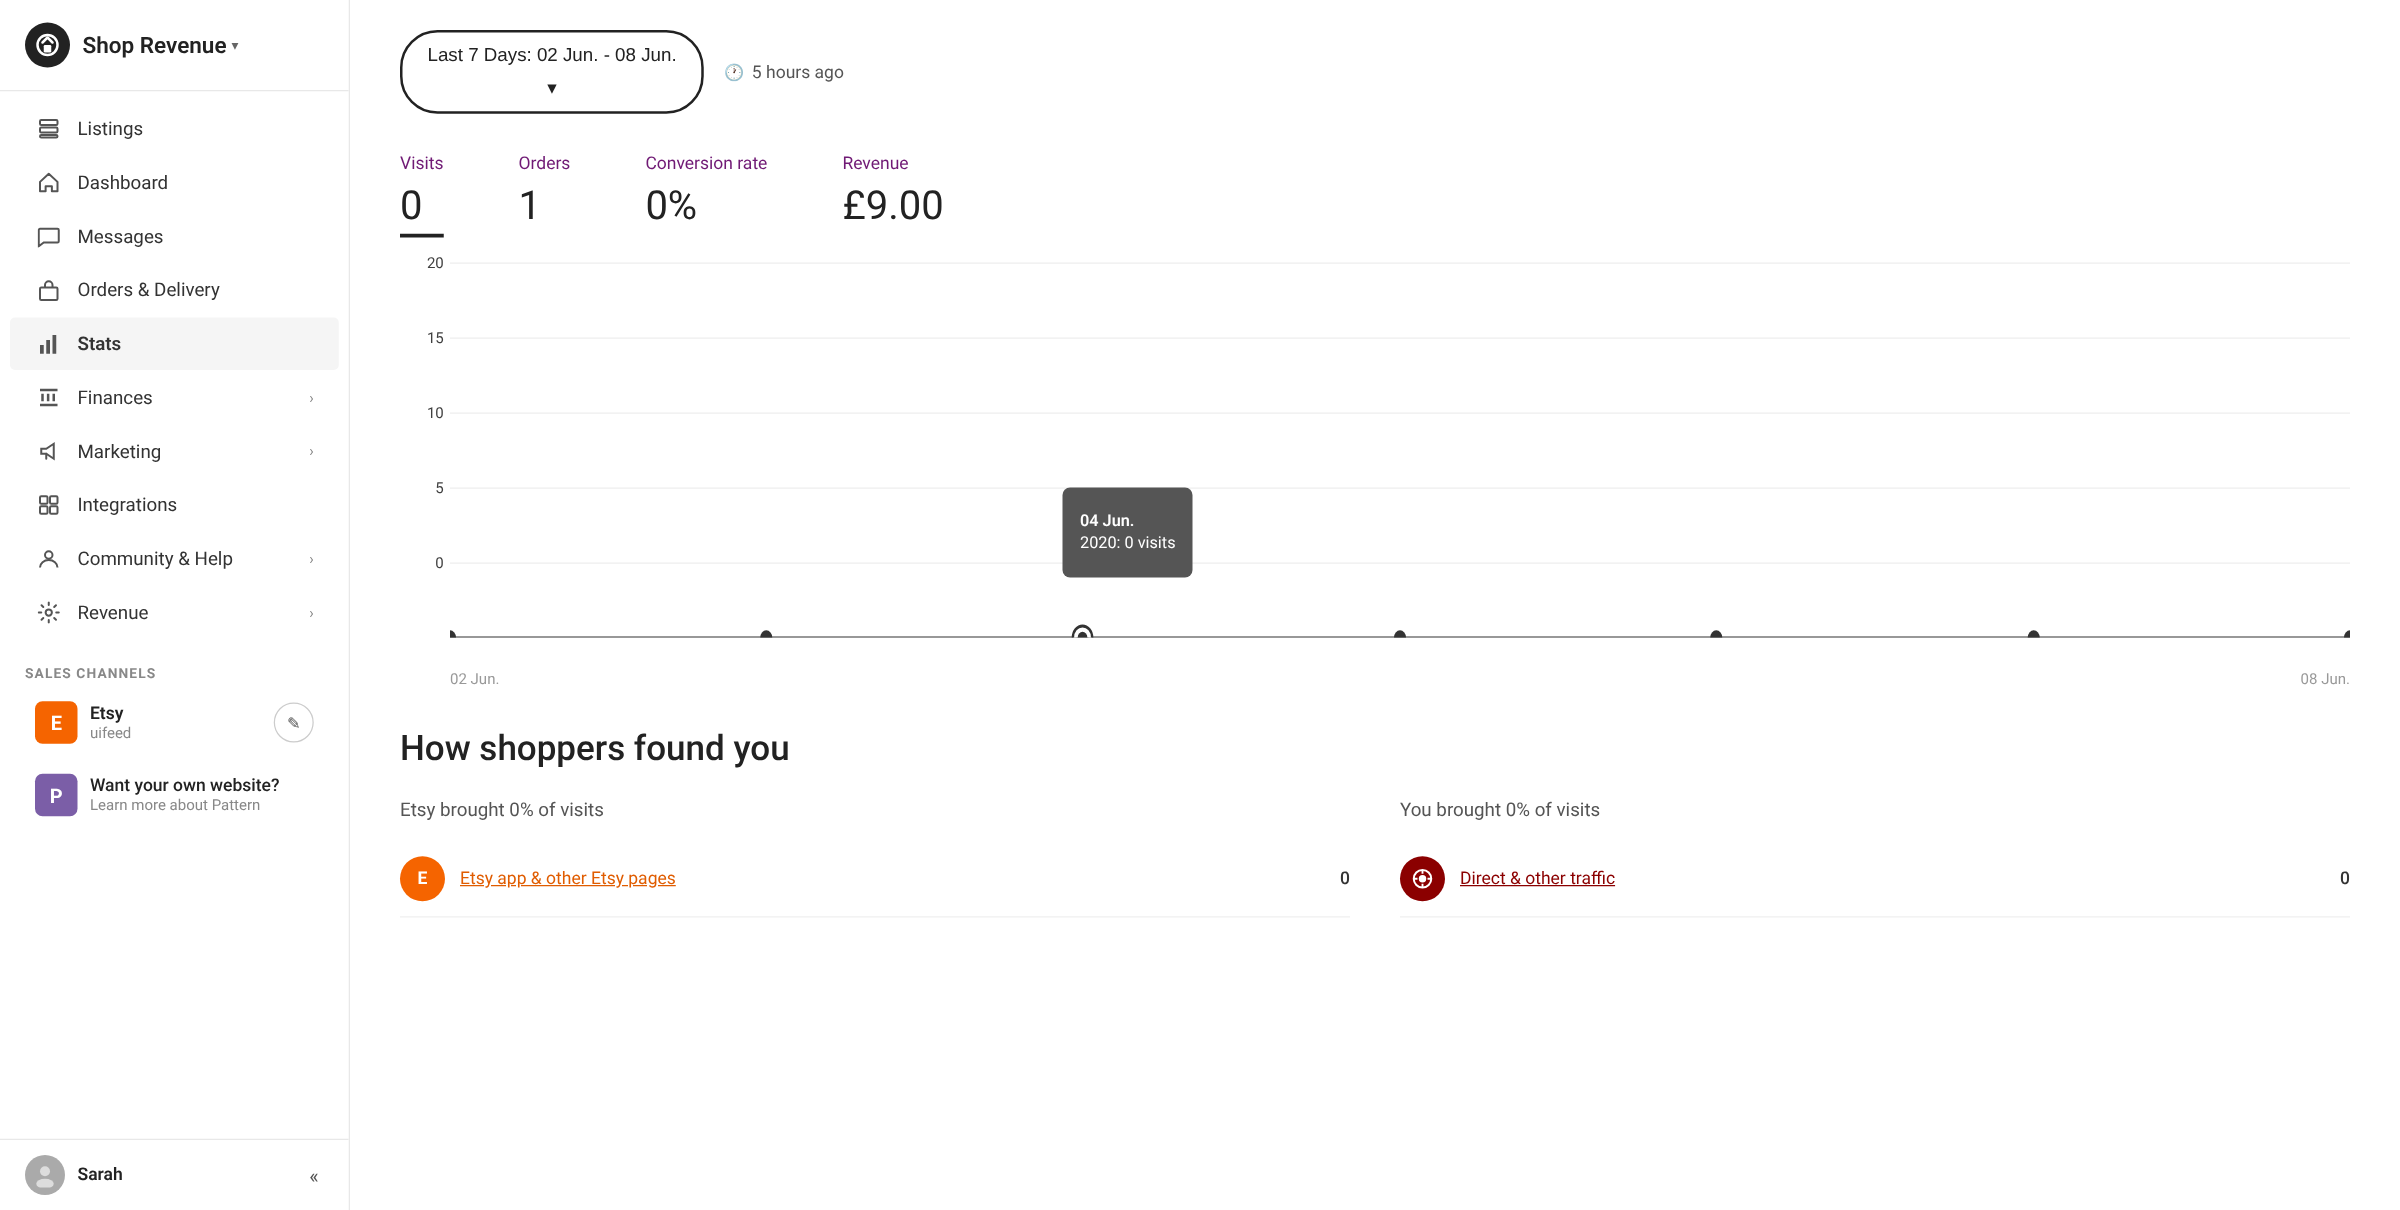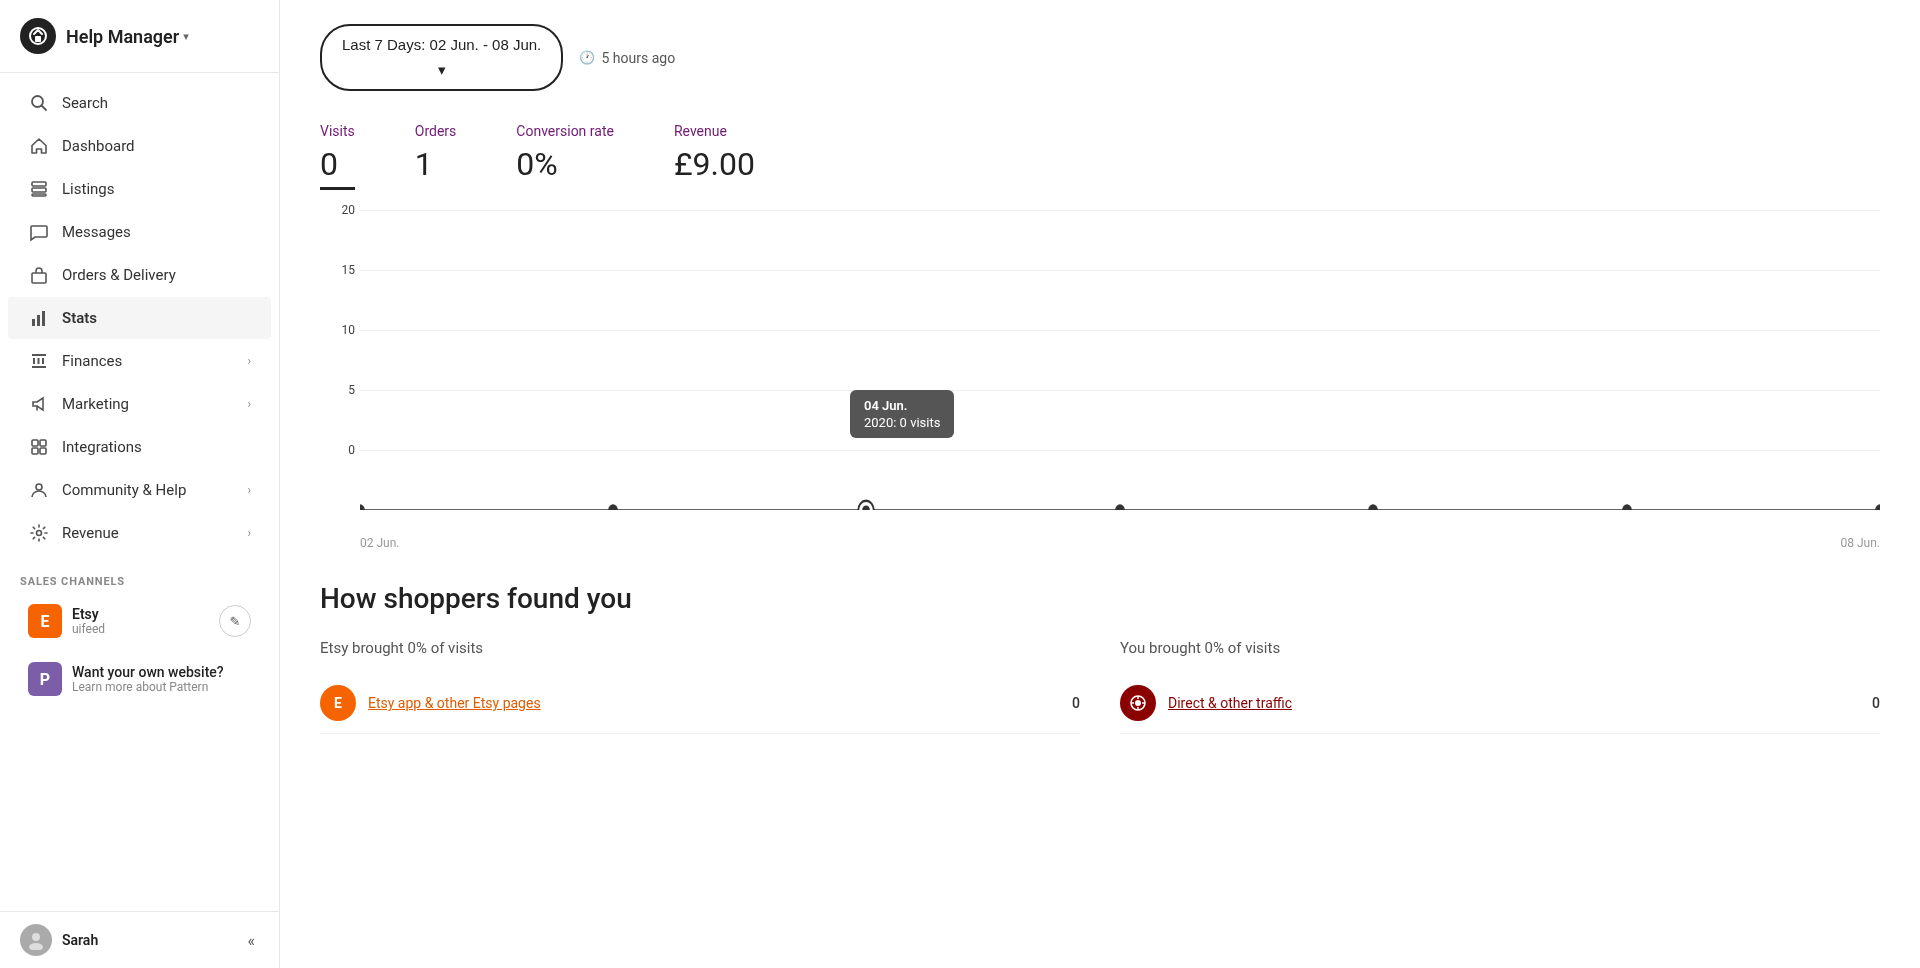--- a/index.html
+++ b/index.html
@@ -317,21 +317,21 @@
       left: 40px;
       right: 0;
       bottom: 40px;
     }
 
     
     .chart-tooltip {
       position: absolute;
       background: #555;
       color: #fff;
-      padding: 8px 14px;
+      padding: 20px 14px;
       border-radius: 6px;
       font-size: 13px;
       pointer-events: none;
     }
 
     .chart-tooltip-date { font-weight: 600; margin-bottom: 2px; }
 
     
     .section-title {
       font-size: 28px;
@@ -404,54 +404,45 @@
 <div id="sidebar">
 
   <div class="sidebar-header">
     <div class="shop-icon">
       <svg width="20" height="20" viewBox="0 0 20 20" fill="none">
         <circle cx="10" cy="10" r="8" stroke="white" stroke-width="2" fill="none"></circle>
         <path d="M6 8 L10 4 L14 8" stroke="white" stroke-width="2" fill="none" stroke-linecap="round" stroke-linejoin="round"></path>
         <rect x="7" y="10" width="6" height="6" rx="1" fill="white"></rect>
       </svg>
     </div>
-    <span class="shop-title">Help Manager</span>
+    <span class="shop-title">Shop Revenue</span>
     <span class="shop-title-chevron">▾</span>
   </div>
 
   <ul class="nav-list">
 
-    <li class="nav-item">
-      <span class="nav-icon">
-        <svg width="18" height="18" viewBox="0 0 18 18" fill="none">
-          <circle cx="7.5" cy="7.5" r="5.5" stroke="#555" stroke-width="1.8"></circle>
-          <line x1="11.5" y1="11.5" x2="16" y2="16" stroke="#555" stroke-width="1.8" stroke-linecap="round"></line>
-        </svg>
-      </span>
-      <span>Search</span>
-    </li>
-
-    <li class="nav-item">
-      <span class="nav-icon">
-        <svg width="18" height="18" viewBox="0 0 18 18" fill="none">
-          <path d="M2 8.5L9 2L16 8.5V16H11.5V12H6.5V16H2V8.5Z" stroke="#555" stroke-width="1.6" fill="none" stroke-linejoin="round"></path>
-        </svg>
-      </span>
-      <span>Dashboard</span>
-    </li>
 
     <li class="nav-item">
       <span class="nav-icon">
         <svg width="18" height="18" viewBox="0 0 18 18" fill="none">
           <rect x="2" y="2" width="14" height="4" rx="1" stroke="#555" stroke-width="1.6"></rect>
           <rect x="2" y="8" width="14" height="4" rx="1" stroke="#555" stroke-width="1.6"></rect>
           <rect x="2" y="14" width="14" height="2" rx="1" stroke="#555" stroke-width="1.6"></rect>
         </svg>
       </span>
       <span>Listings</span>
+    </li>
+
+    <li class="nav-item">
+      <span class="nav-icon">
+        <svg width="18" height="18" viewBox="0 0 18 18" fill="none">
+          <path d="M2 8.5L9 2L16 8.5V16H11.5V12H6.5V16H2V8.5Z" stroke="#555" stroke-width="1.6" fill="none" stroke-linejoin="round"></path>
+        </svg>
+      </span>
+      <span>Dashboard</span>
     </li>
 
     <li class="nav-item">
       <span class="nav-icon">
         <svg width="18" height="18" viewBox="0 0 18 18" fill="none">
           <path d="M2 3H16C16.55 3 17 3.45 17 4V13C17 13.55 16.55 14 16 14H5L1 17V4C1 3.45 1.45 3 2 3Z" stroke="#555" stroke-width="1.6" fill="none"></path>
         </svg>
       </span>
       <span>Messages</span>
     </li>

